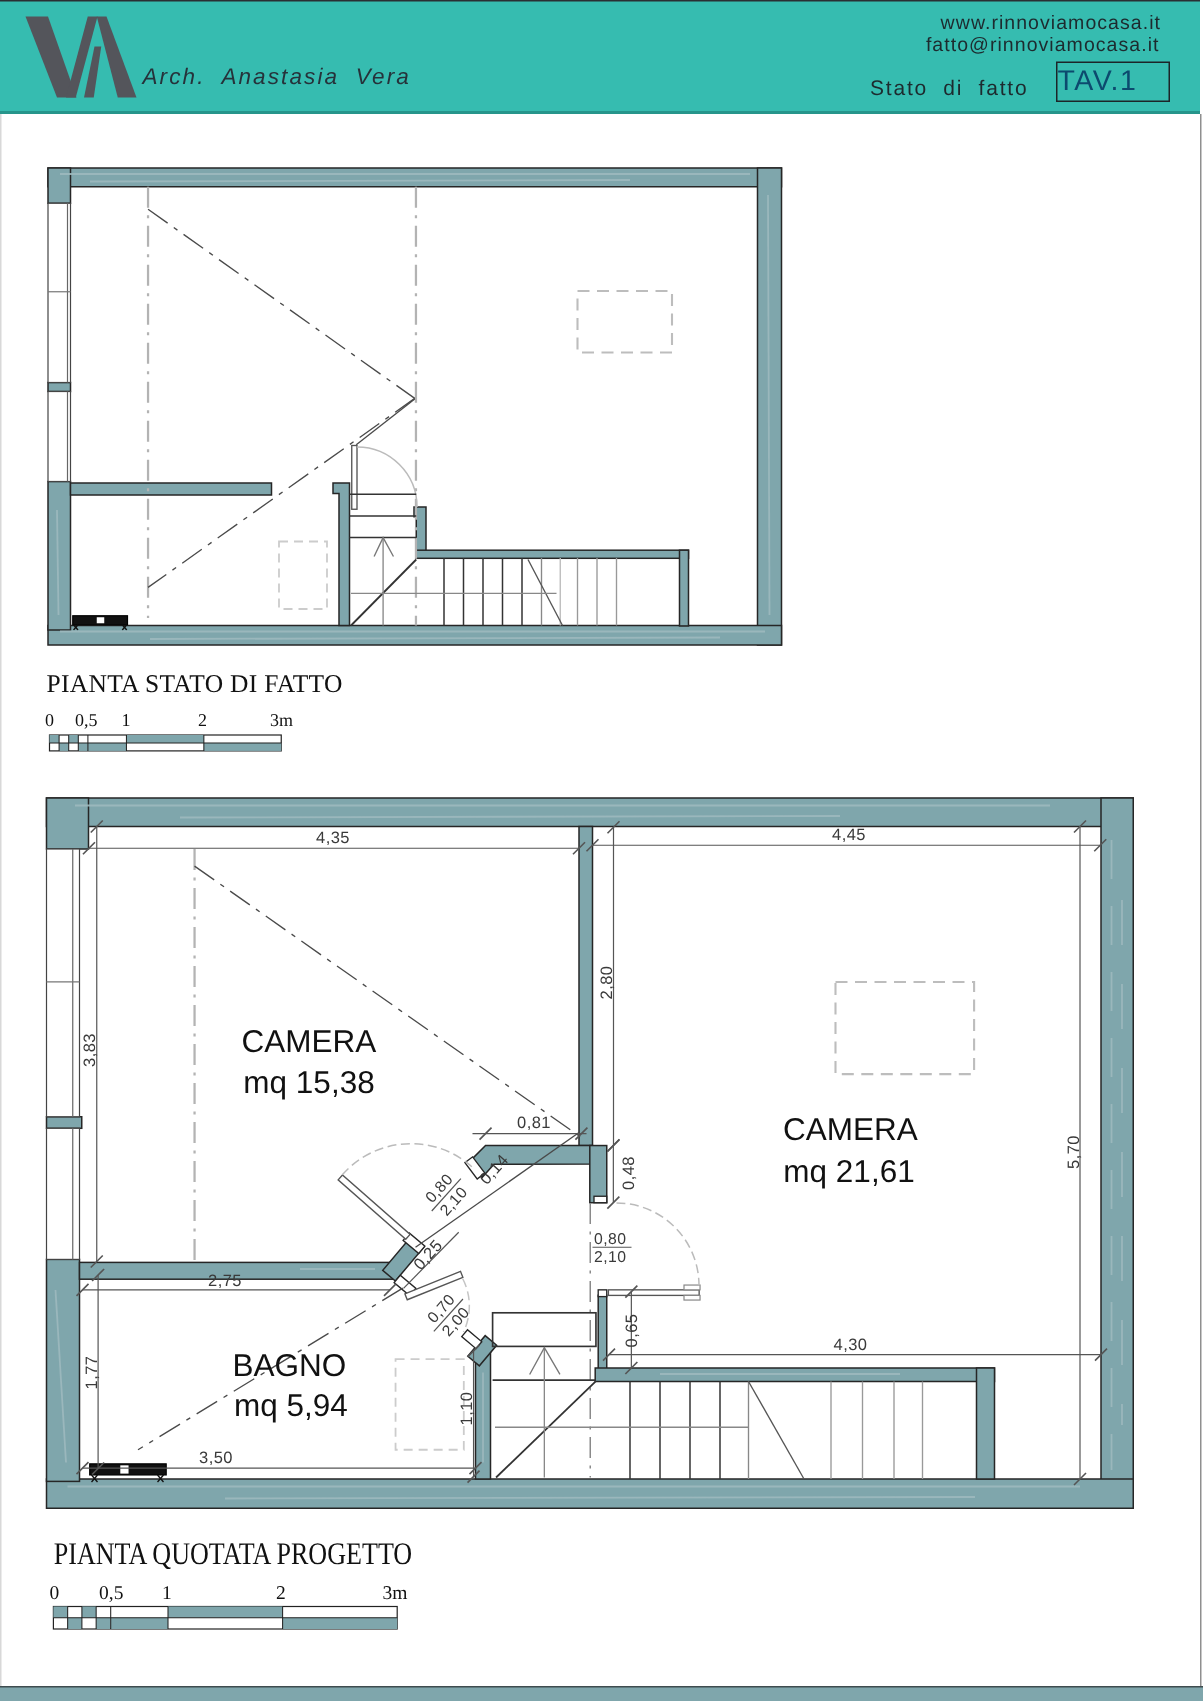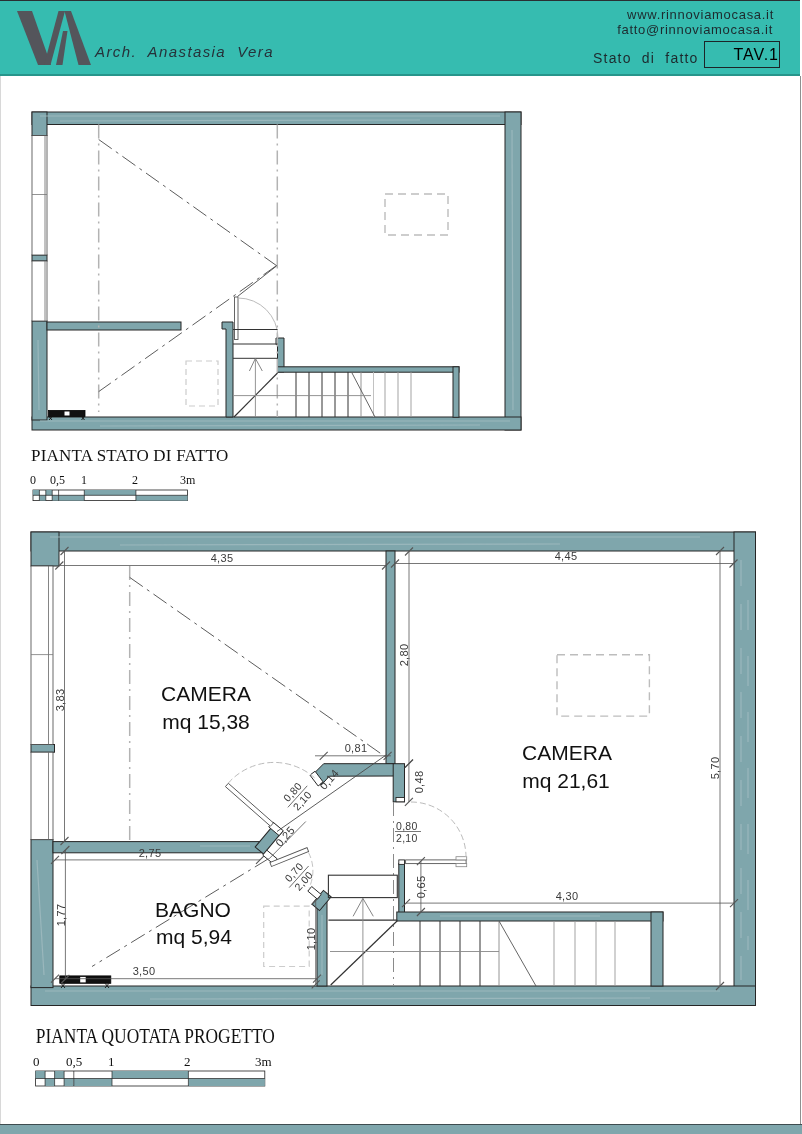--- a/index.html
+++ b/index.html
@@ -22,24 +22,24 @@
       <polygon points="63,30 67.5,30 62.5,64 56,64" fill="#54555b"></polygon>
     </svg>
 
 
     <div class="ht" style="left:95px;top:42px;font-size:15px;letter-spacing:1.4px;color:#26323a;font-style:italic;">Arch.&nbsp; Anastasia&nbsp; Vera</div>
 
     <div class="ht" style="right:26px;top:6px;font-size:13px;letter-spacing:0.7px;">www.rinnoviamocasa.it</div>
 
     <div class="ht" style="right:27px;top:21px;font-size:13px;letter-spacing:0.7px;">fatto@rinnoviamocasa.it</div>
 
-    <div class="ht" style="left:580px;top:49px;font-size:14px;letter-spacing:1.2px;margin-left:13px;">Stato&nbsp; di&nbsp; fatto</div>
+    <div class="ht" style="left:580px;top:49px;font-size:14px;letter-spacing:1.2px;">Stato&nbsp; di&nbsp; fatto</div>
 
     <div class="ht" style="left:704px;top:40px;width:76px;height:27px;border:1px solid #1c2528;box-sizing:border-box;
-         font-size:16px;letter-spacing:1px;text-align:right;line-height:26px;color:#000000;">TAV.1</div>
+         font-size:19px;letter-spacing:1px;text-align:left;line-height:26px;color:#0c4a6e;">TAV.1</div>
   </div>
 
   <div style="position:absolute;left:0;top:76px;width:1px;height:1048px;background:#d8d8d8;"></div>
   <div style="position:absolute;left:800px;top:76px;width:1px;height:1048px;background:#8f8f8f;"></div>
 
   <div style="position:absolute;left:0;top:1124px;width:802px;height:10px;background:#7fa6ac;border-top:1px solid #3e4c4f;box-sizing:border-box;"></div>
 
   <svg id="main" style="position:absolute;left:0;top:0" width="802" height="1134" viewBox="0 0 802 1134">
 
     <g>

